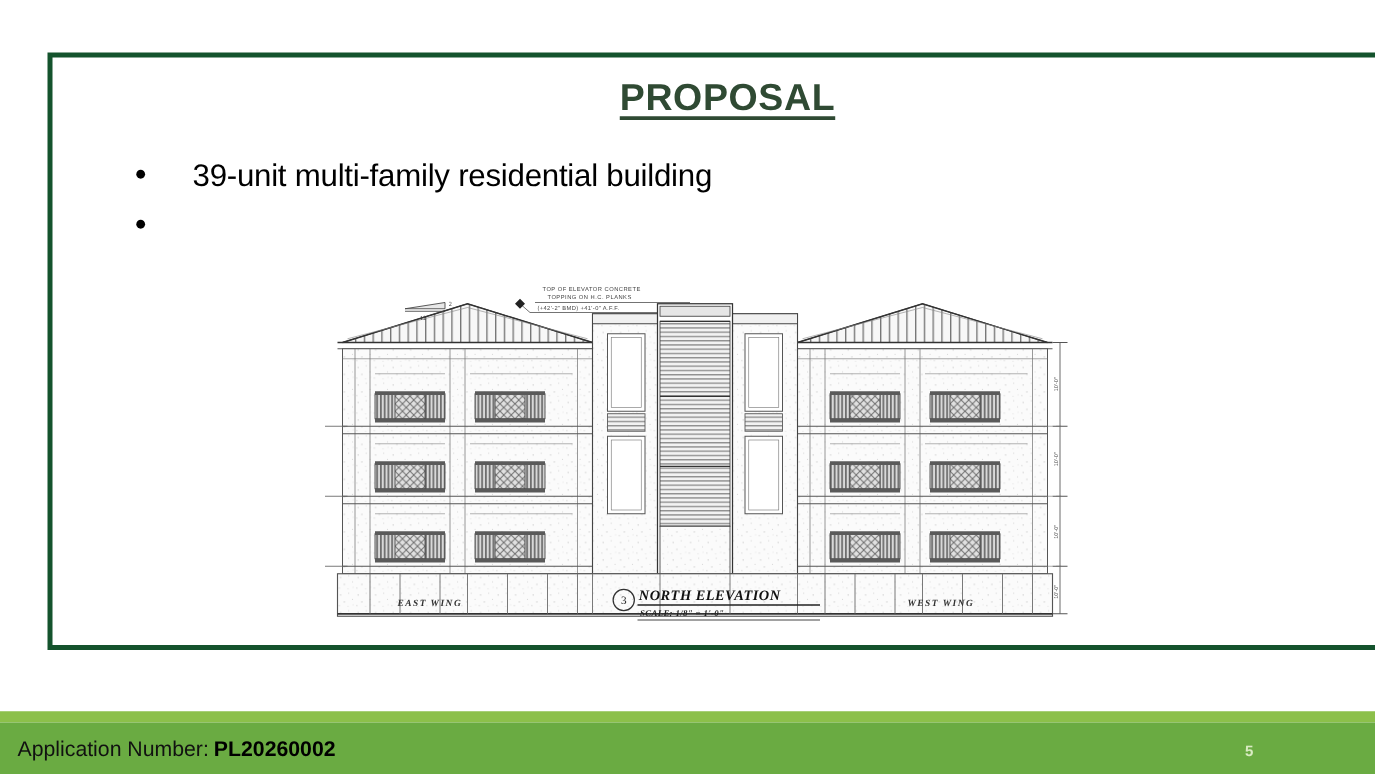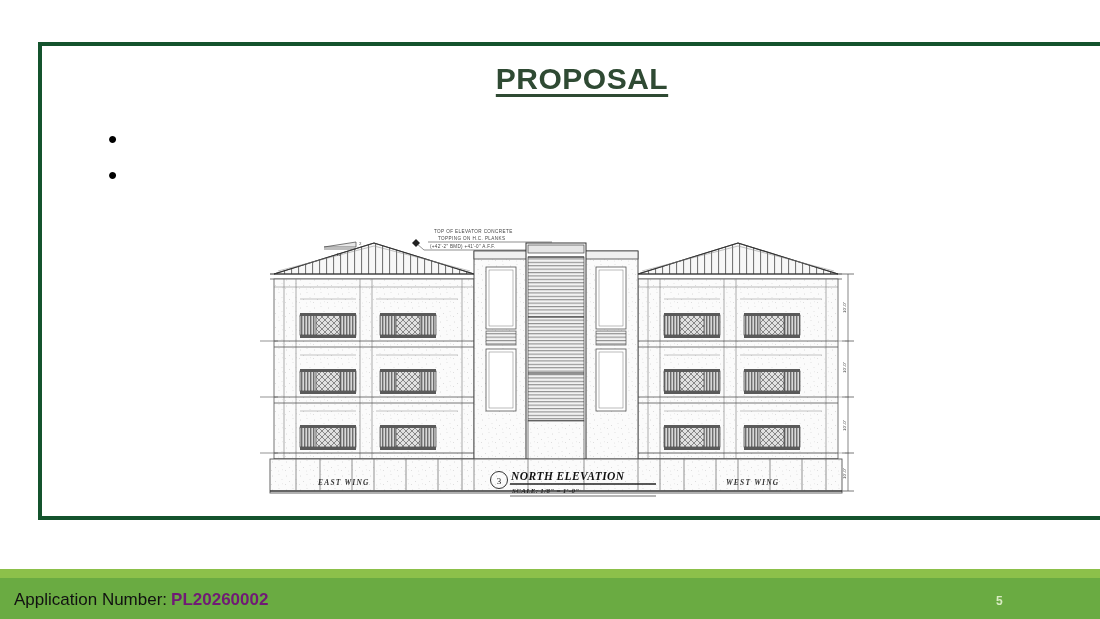--- a/index.html
+++ b/index.html
@@ -107,21 +107,21 @@
     left: 14px;
     top: 12px;
     font-size: 17px;
     white-space: nowrap;
   }
   #footer-label {
     color: #111111;
     font-weight: normal;
   }
   #footer-value {
-    color: #701a75;
+    color: #000000;
     font-weight: bold;
     margin-left: 4px;
   }
   #page-number {
     position: absolute;
     left: 996px;
     top: 16px;
     font-size: 12px;
     font-weight: bold;
     color: #D9EBC2;
@@ -130,20 +130,21 @@
 </head>
 <body>
 
 <div id="content-box">
 
   <div id="slide-title">PROPOSAL</div>
 
   <ul id="bullet-list">
     <li class="bullet-item">
       <span class="bullet-marker">•</span>
+      <span class="bullet-text">39-unit multi-family residential building</span>
     </li>
     <li class="bullet-item">
       <span class="bullet-marker">•</span>
     </li>
   </ul>
 
   <div id="drawing-wrap">
     <svg id="drawing-svg" viewBox="0 0 600 285" xmlns="http://www.w3.org/2000/svg">
       <defs>
         <pattern id="stucco" width="14" height="14" patternUnits="userSpaceOnUse">

